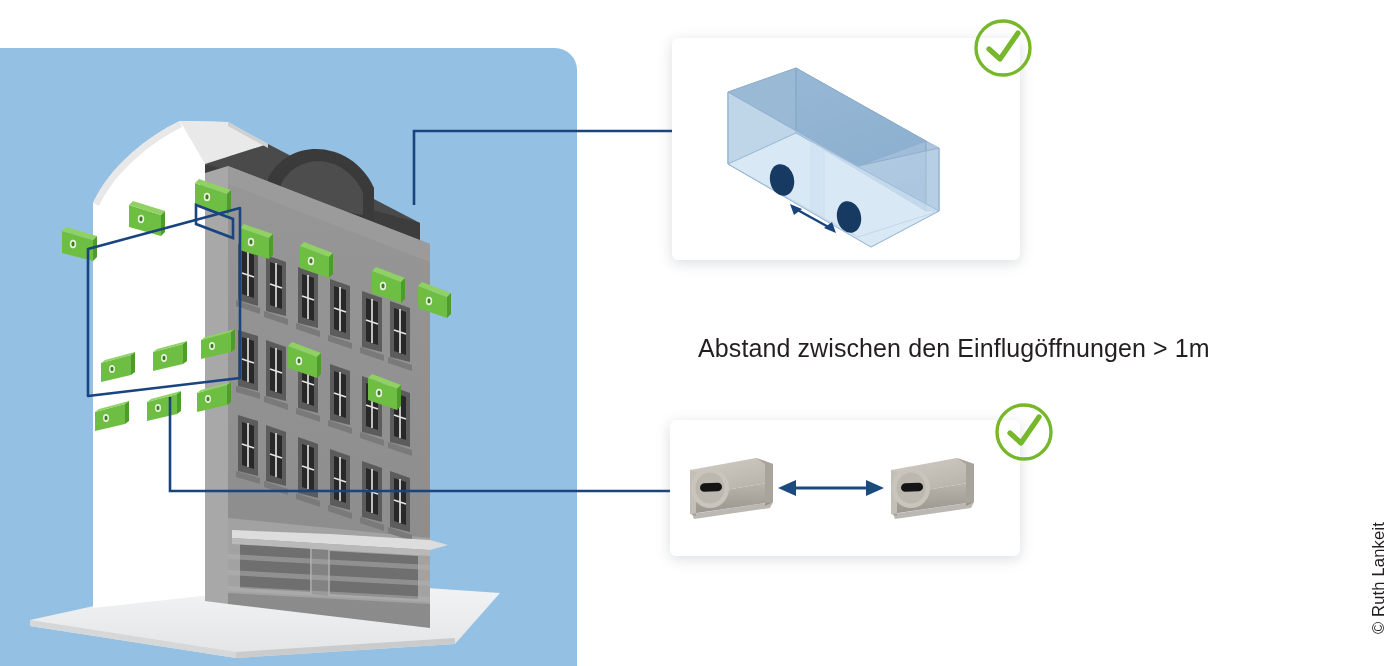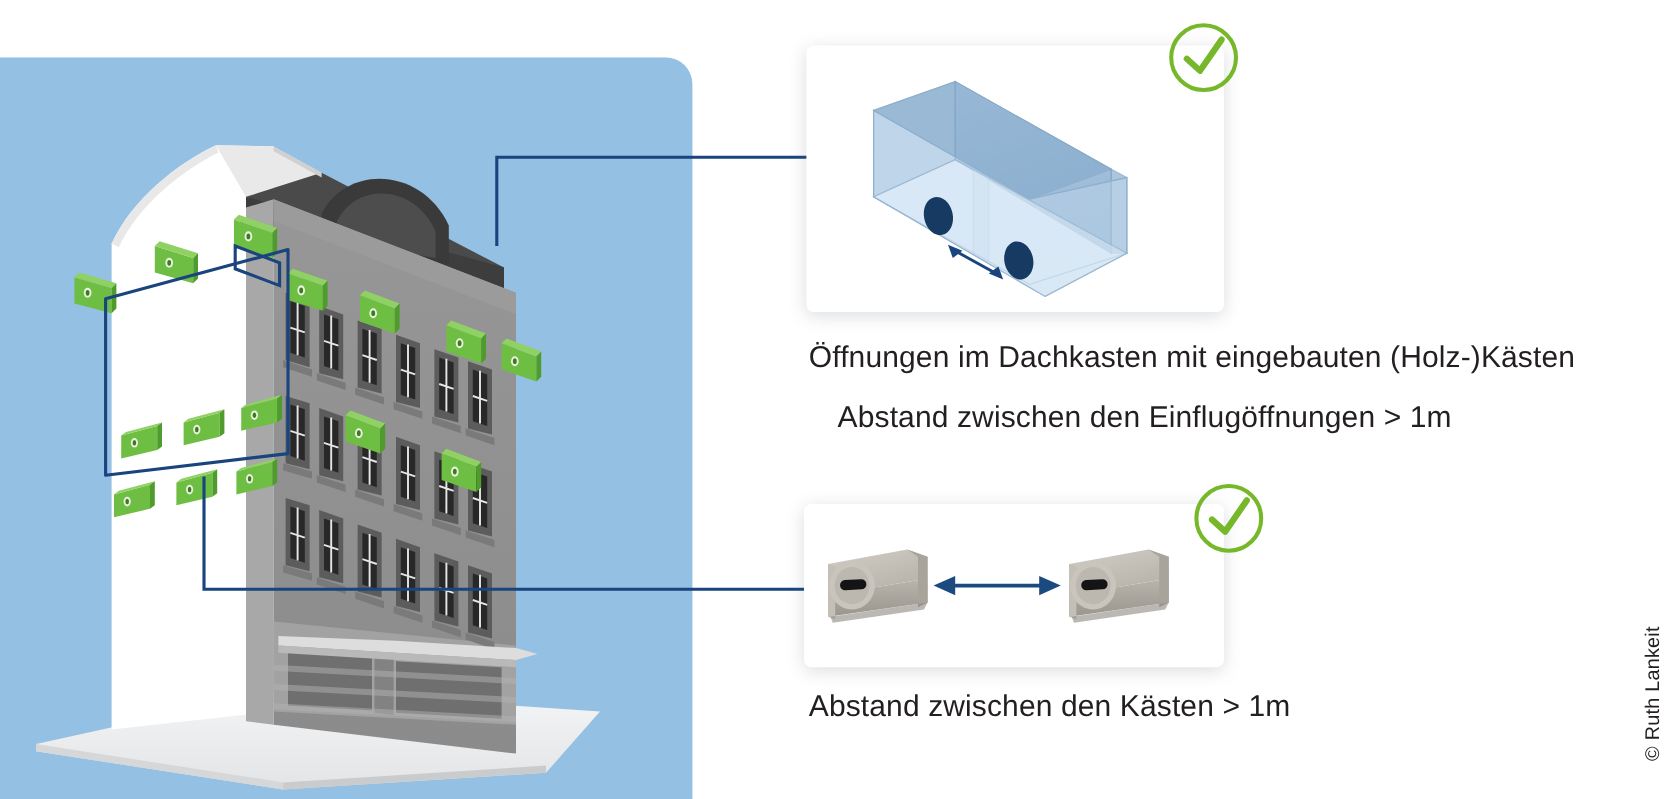--- a/index.html
+++ b/index.html
@@ -482,21 +482,19 @@
         <polygon points="214,68 196,60 196,76" stroke="none"></polygon>
       </g>
     </svg>
   </div>
 
   <svg class="check-badge check-bottom" viewBox="0 0 64 64">
     <circle cx="32" cy="32" r="27" fill="none" stroke="#76b82a" stroke-width="3.4"></circle>
     <path d="M 18,33 L 29,43 L 47,17" fill="none" stroke="#76b82a" stroke-width="5.2" stroke-linecap="round" stroke-linejoin="round"></path>
   </svg>
 
-  <div class="caption cap-1">Öffnungen im Dachkasten mit eingebauten (Holz-)Kästen</div>
   <div class="caption cap-2">Abstand zwischen den Einflugöffnungen &gt; 1m</div>
-  <div class="caption cap-3">Abstand zwischen den Kästen &gt; 1m</div>
 
   <div class="copyright-wrap">
     <span>© Ruth Lankeit</span>
   </div>
 
 </div>
 
 </body></html>

